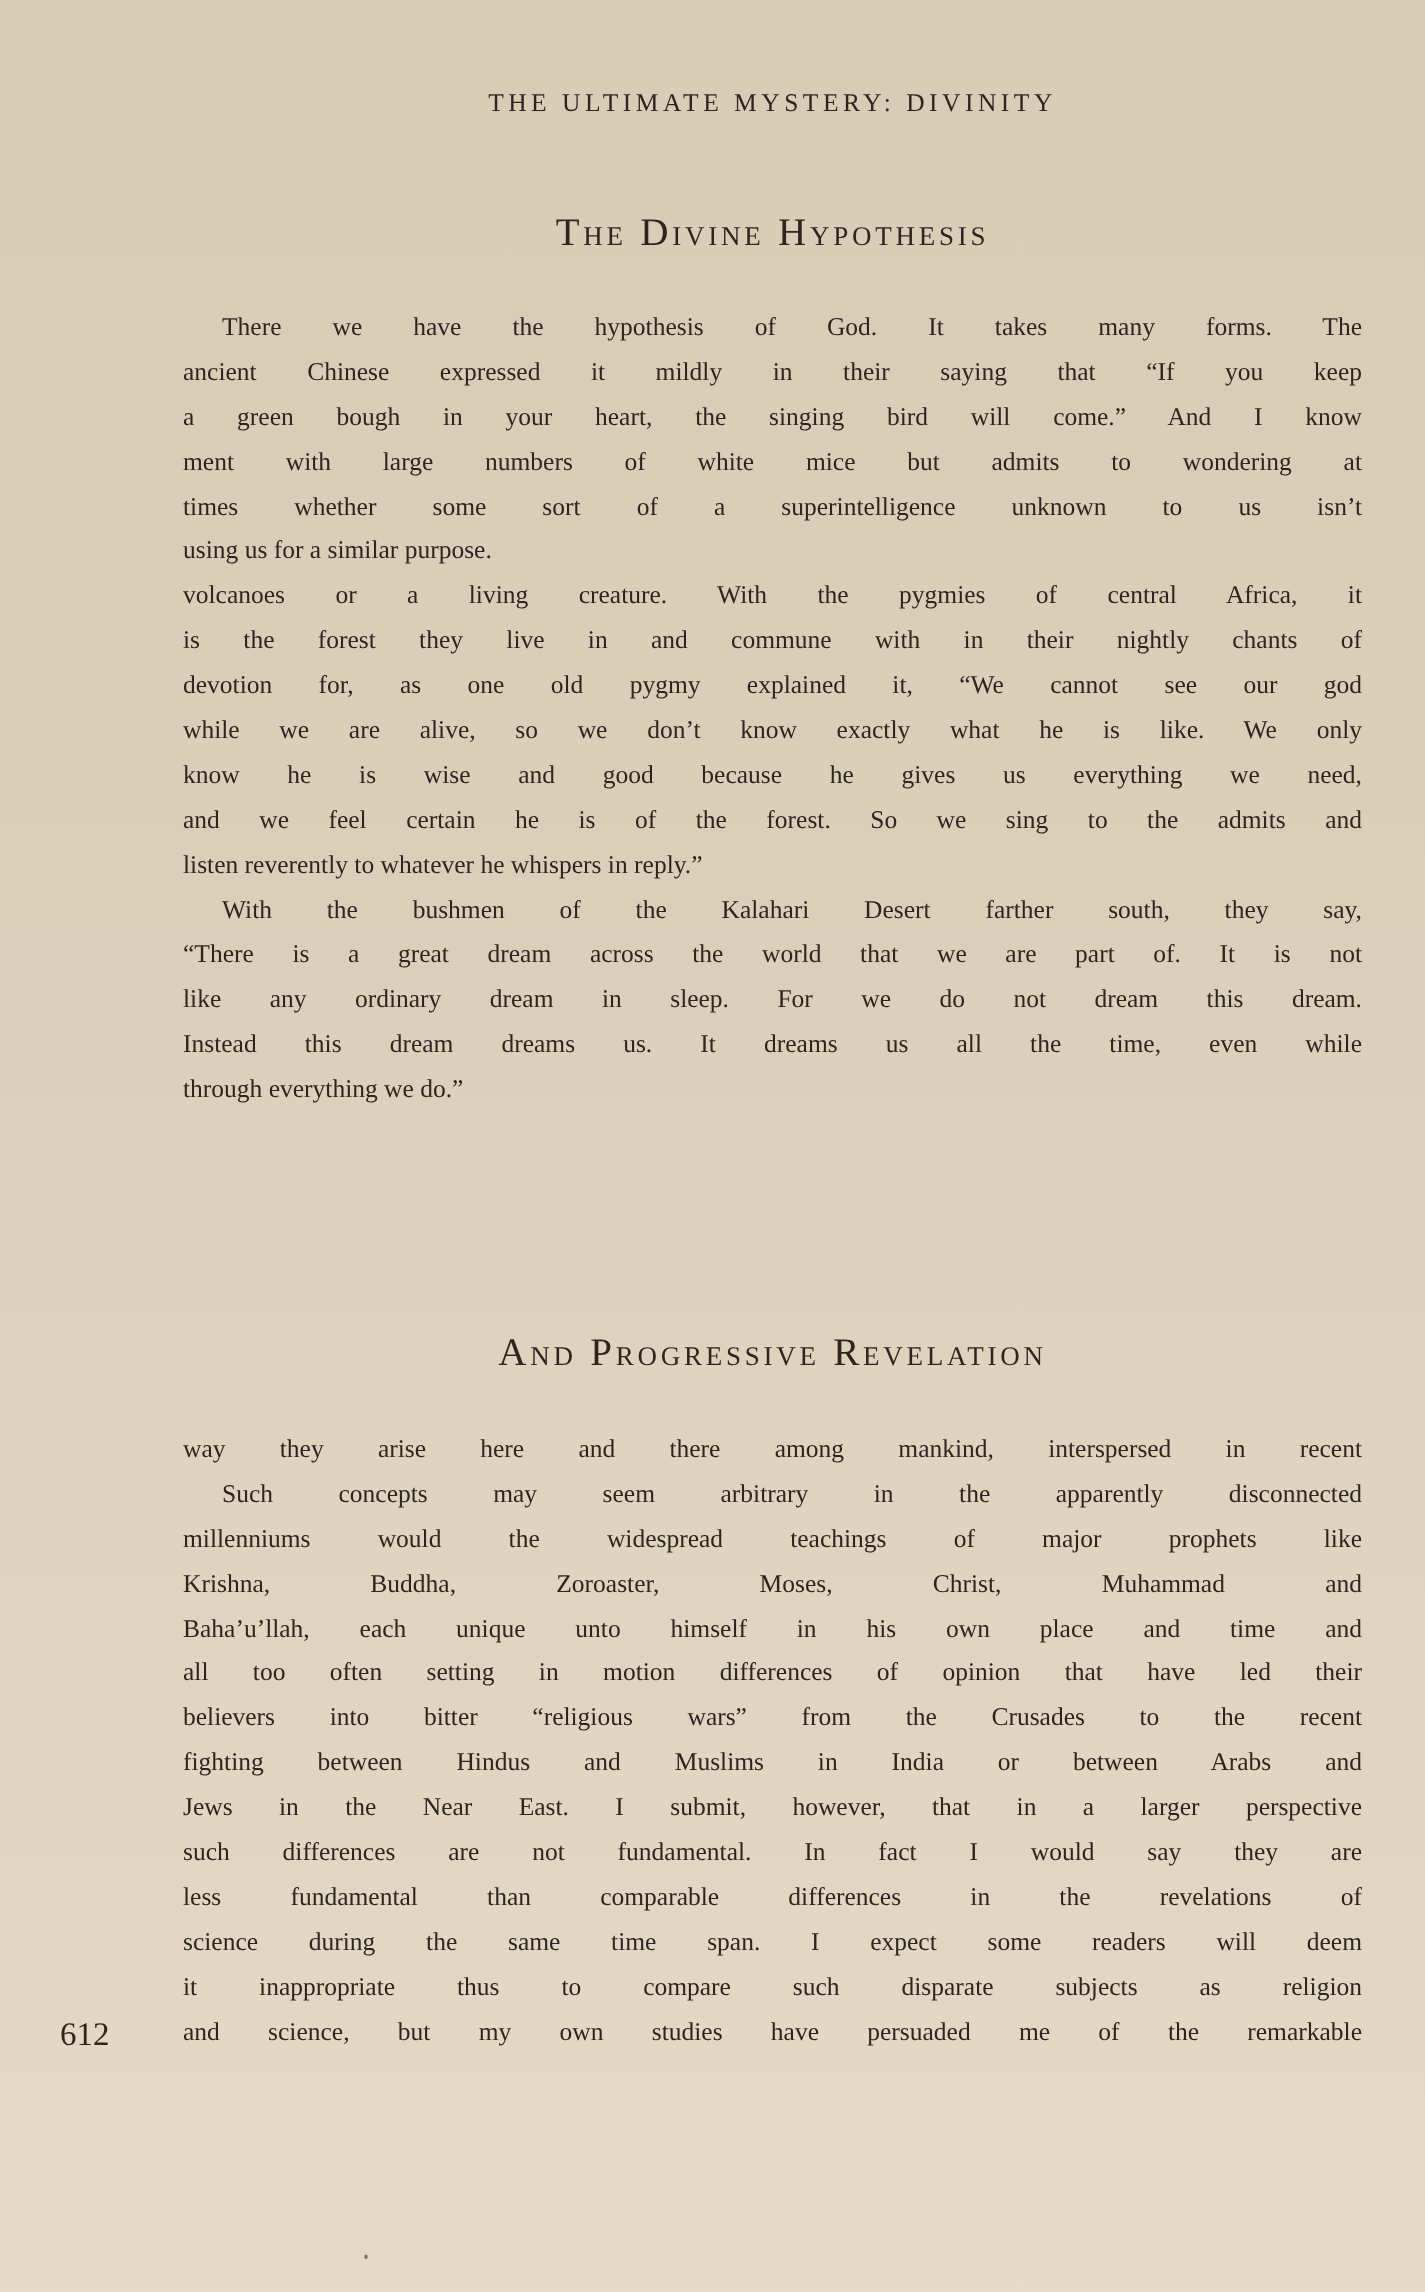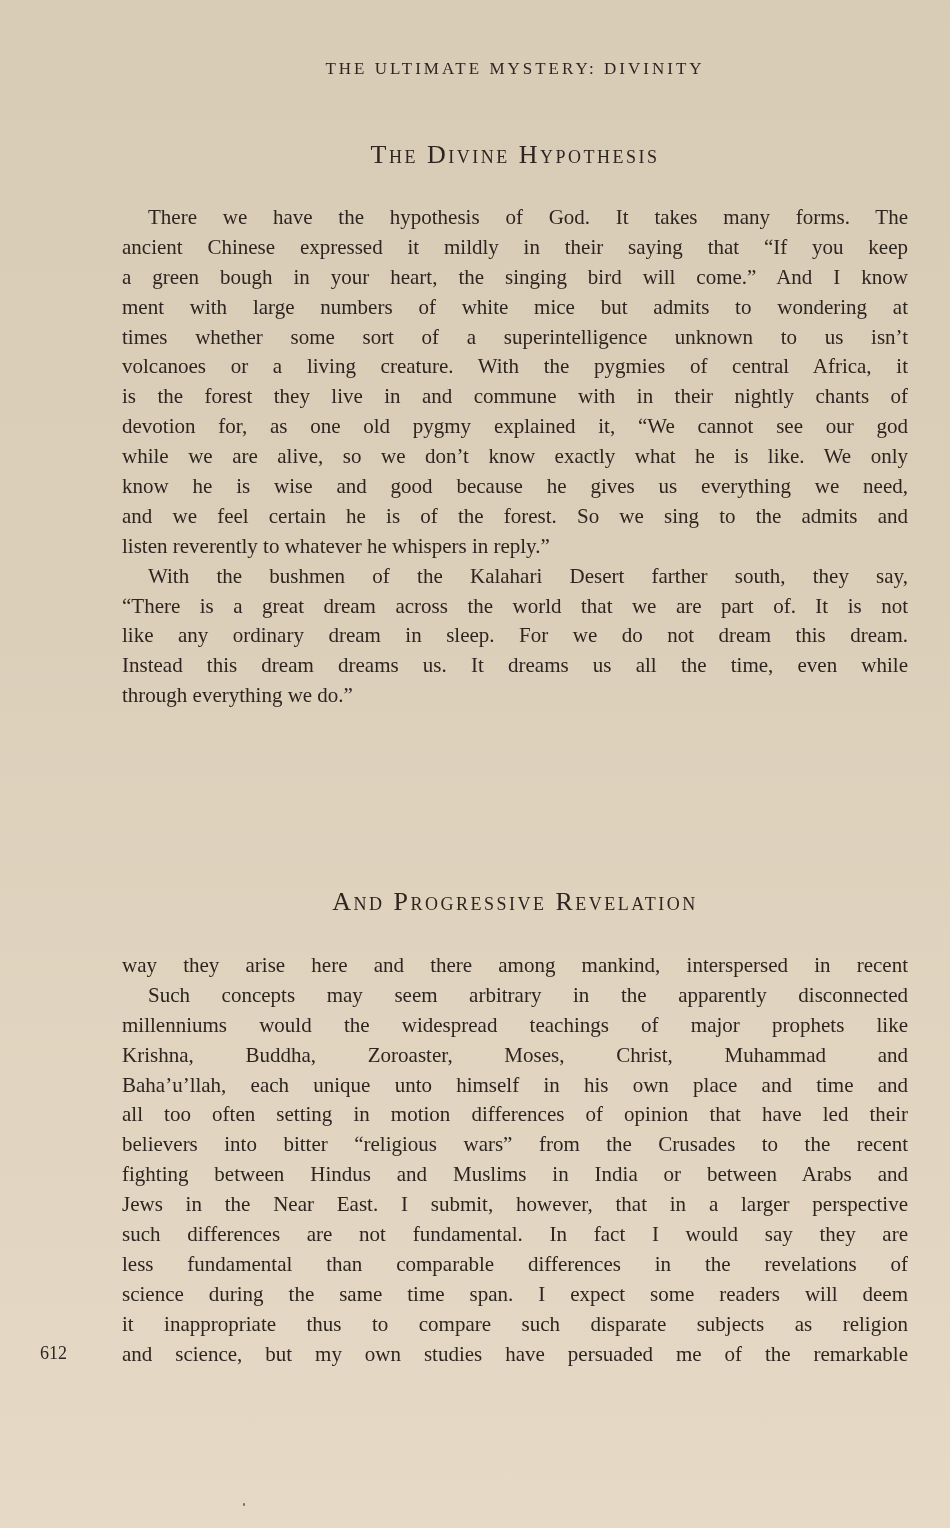--- a/index.html
+++ b/index.html
@@ -34,40 +34,40 @@
       letter-spacing: 2.5px;
       font-variant: small-caps;
       color: #2e2520;
     }
     #title1 { top: 140px; }
     #title2 { top: 887px; }
     .text-block {
       position: absolute;
       left: 122px;
       width: 786px;
-      font-size: 21px;
+      font-size: 17px;
       line-height: 29.9px;
     }
     #block1 { top: 203px; }
     #block2 { top: 951px; }
     .line {
       display: block;
       text-align: justify;
       text-align-last: justify;
       white-space: nowrap;
       height: 29.9px;
       overflow: visible;
     }
     .line.indent { padding-left: 26px; }
     .line.last { text-align-last: left; }
     .page-number {
       position: absolute;
       left: 40px;
       top: 1343px;
-      font-size: 18px;
+      font-size: 22px;
       color: #2e2520;
     }
     .speck {
       position: absolute;
       left: 243px;
       top: 1503px;
       width: 2px;
       height: 3px;
       background: #7a6b5c;
       border-radius: 1px;
@@ -80,20 +80,21 @@
 
 <h2 id="title1" class="section-title" style="margin:0;font-weight:normal;">The Divine Hypothesis</h2>
 
 <div id="block1" class="text-block">
   <div>
     <span class="line indent">There we have the hypothesis of God.  It takes many forms.  The</span>
     <span class="line">ancient Chinese expressed it mildly in their saying that “If you keep</span>
     <span class="line">a green bough in your heart, the singing bird will come.”  And I know</span>
     <span class="line">ment with large numbers of white mice but admits to wondering at</span>
     <span class="line">times whether some sort of a superintelligence unknown to us isn’t</span>
+    <span class="line last">using us for a similar purpose.</span>
   </div>
   <div>
     <span class="line">volcanoes or a living creature.  With the pygmies of central Africa, it</span>
     <span class="line">is the forest they live in and commune with in their nightly chants of</span>
     <span class="line">devotion for, as one old pygmy explained it, “We cannot see our god</span>
     <span class="line">while we are alive, so we don’t know exactly what he is like.  We only</span>
     <span class="line">know he is wise and good because he gives us everything we need,</span>
     <span class="line">and we feel certain he is of the forest.  So we sing to the admits and</span>
     <span class="line last">listen reverently to whatever he whispers in reply.”</span>
   </div>

